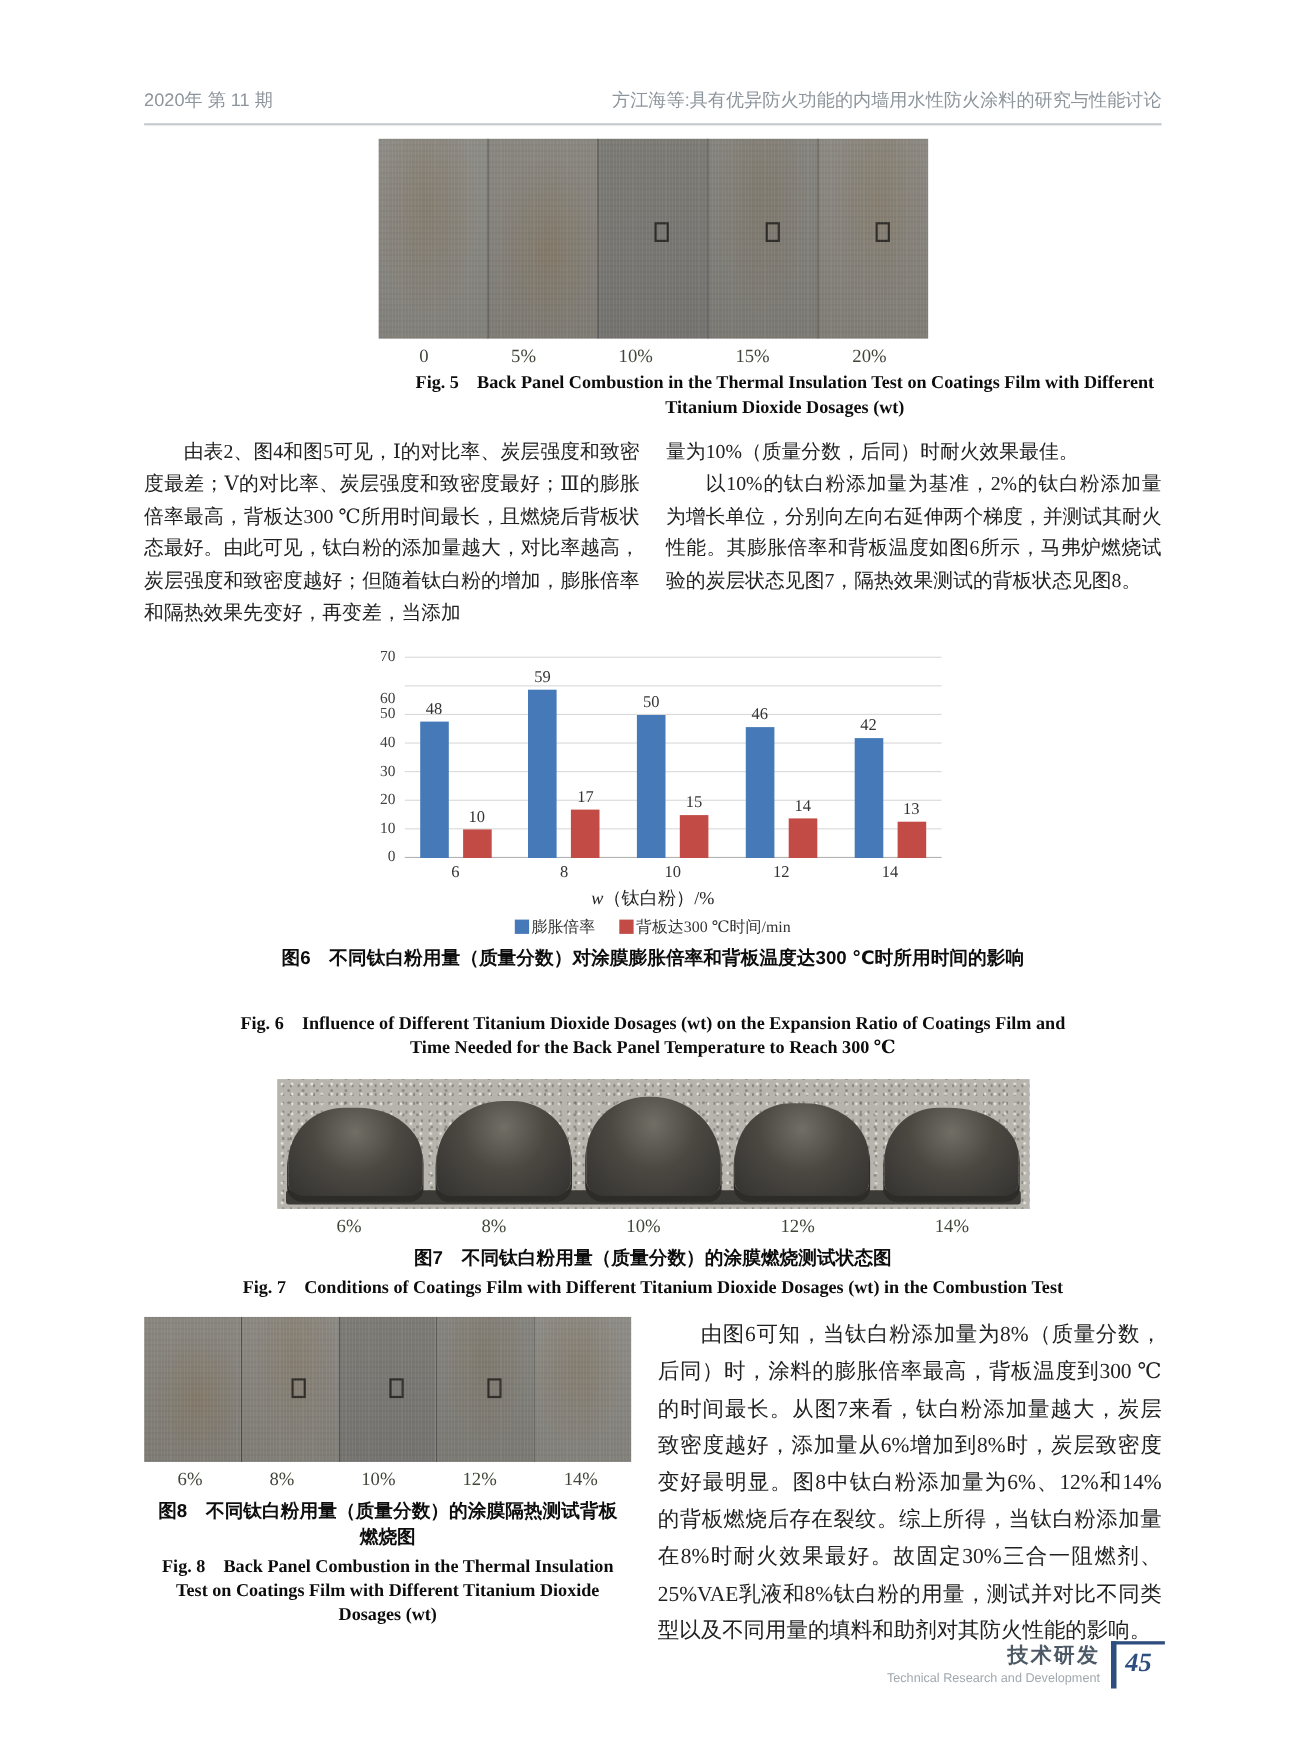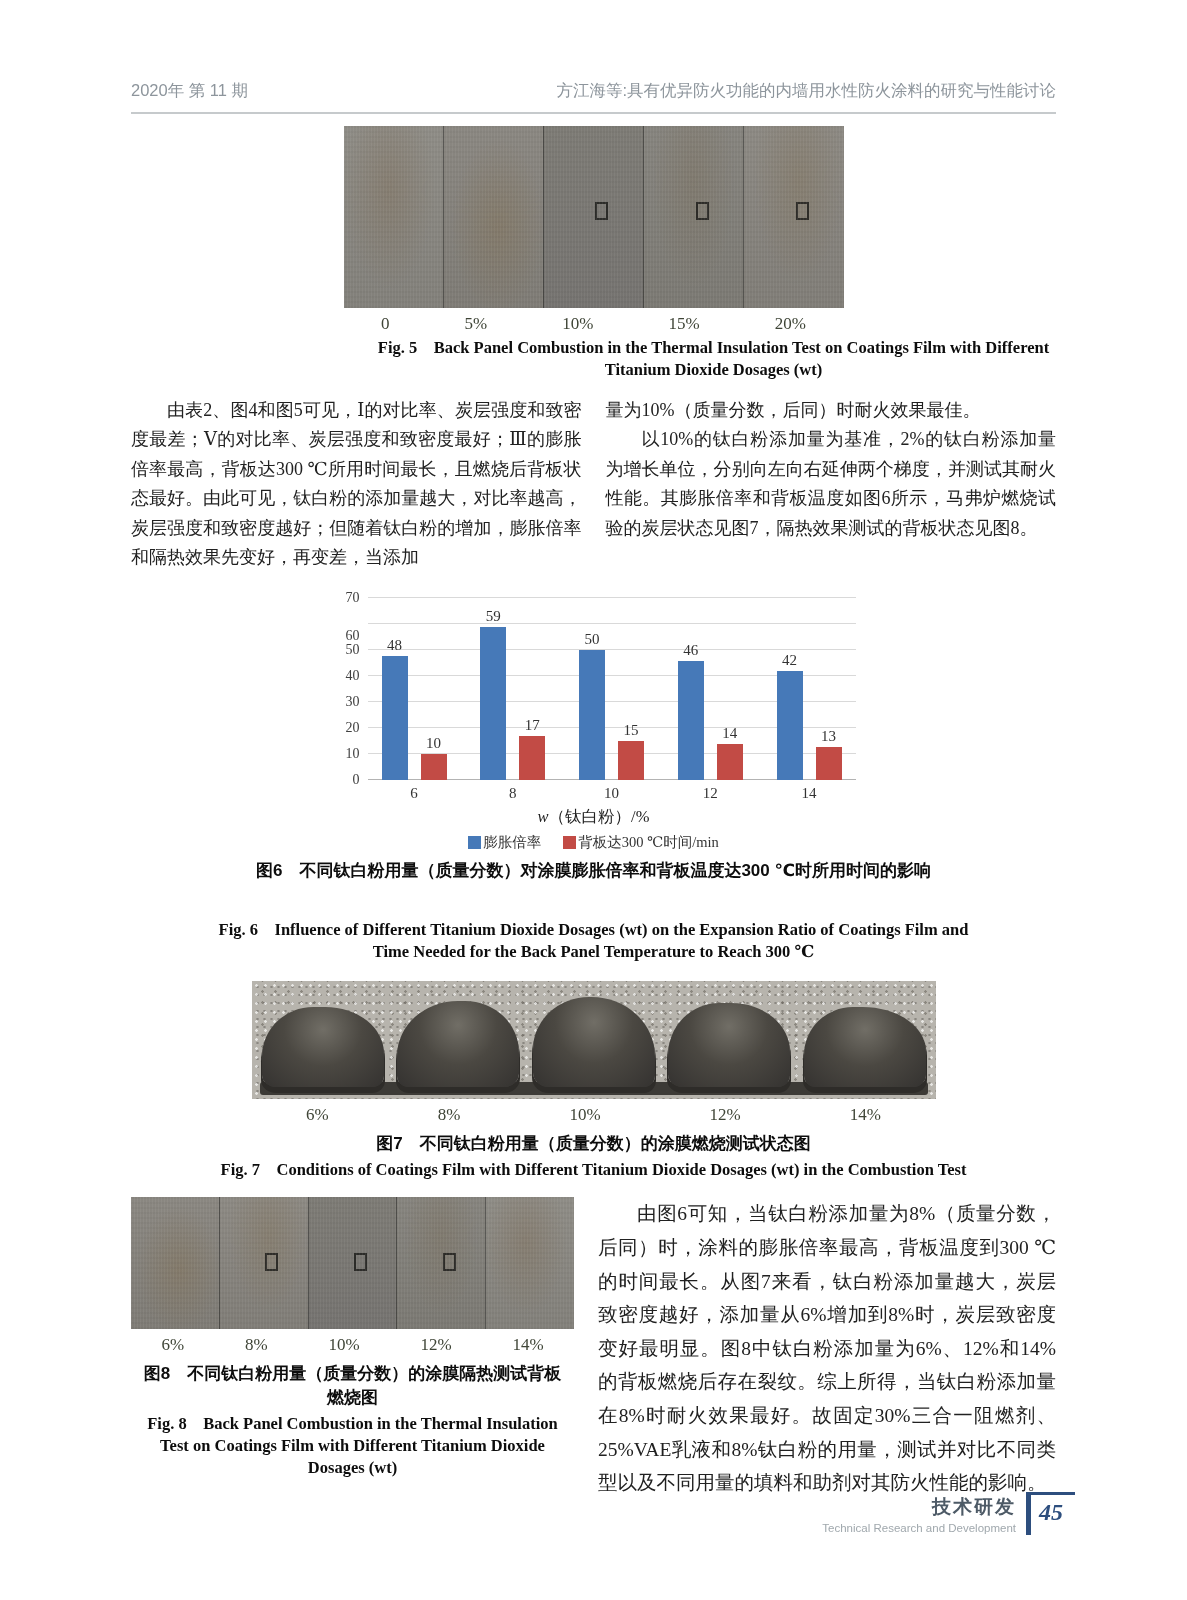--- a/index.html
+++ b/index.html
@@ -79,21 +79,21 @@
   .char:nth-child(5){height:80px;border-radius:40% 52% 11% 10%/60% 55% 15% 14%;}
 
   
   .bottom{margin:16px 131px 0;display:flex;gap:24px;}
   .bottom-left{width:443px;flex:0 0 443px;}
   .fig8-photo{width:443px;height:132px;}
   .bottom-left .cap-en{width:420px;}
   .bottom-right{flex:1;font-size:19.5px;line-height:33.6px;text-align:justify;}
 
   
-  .footer{position:absolute;top:1492px;right:112px;display:flex;align-items:center;gap:10px;}
+  .footer{position:absolute;top:1492px;right:128px;display:flex;align-items:flex-start;gap:10px;}
   .footer-text{text-align:right;font-family:"Liberation Sans","DejaVu Sans",sans-serif;}
   .footer-zh{font-size:19px;font-weight:bold;color:#4d5a66;letter-spacing:2px;}
   .footer-en{font-size:11.5px;color:#a0a8ad;margin-top:2px;}
   .page-bracket{position:relative;width:44px;height:40px;border-top:3px solid #2d4e7e;border-left:5px solid #2d4e7e;}
   .page-num{font-family:"Liberation Serif","DejaVu Serif",serif;font-style:italic;font-weight:bold;font-size:24px;color:#2d4e7e;padding:4px 0 0 8px;display:inline-block;}
 </style>
 </head>
 <body>
 
 <div class="page">

